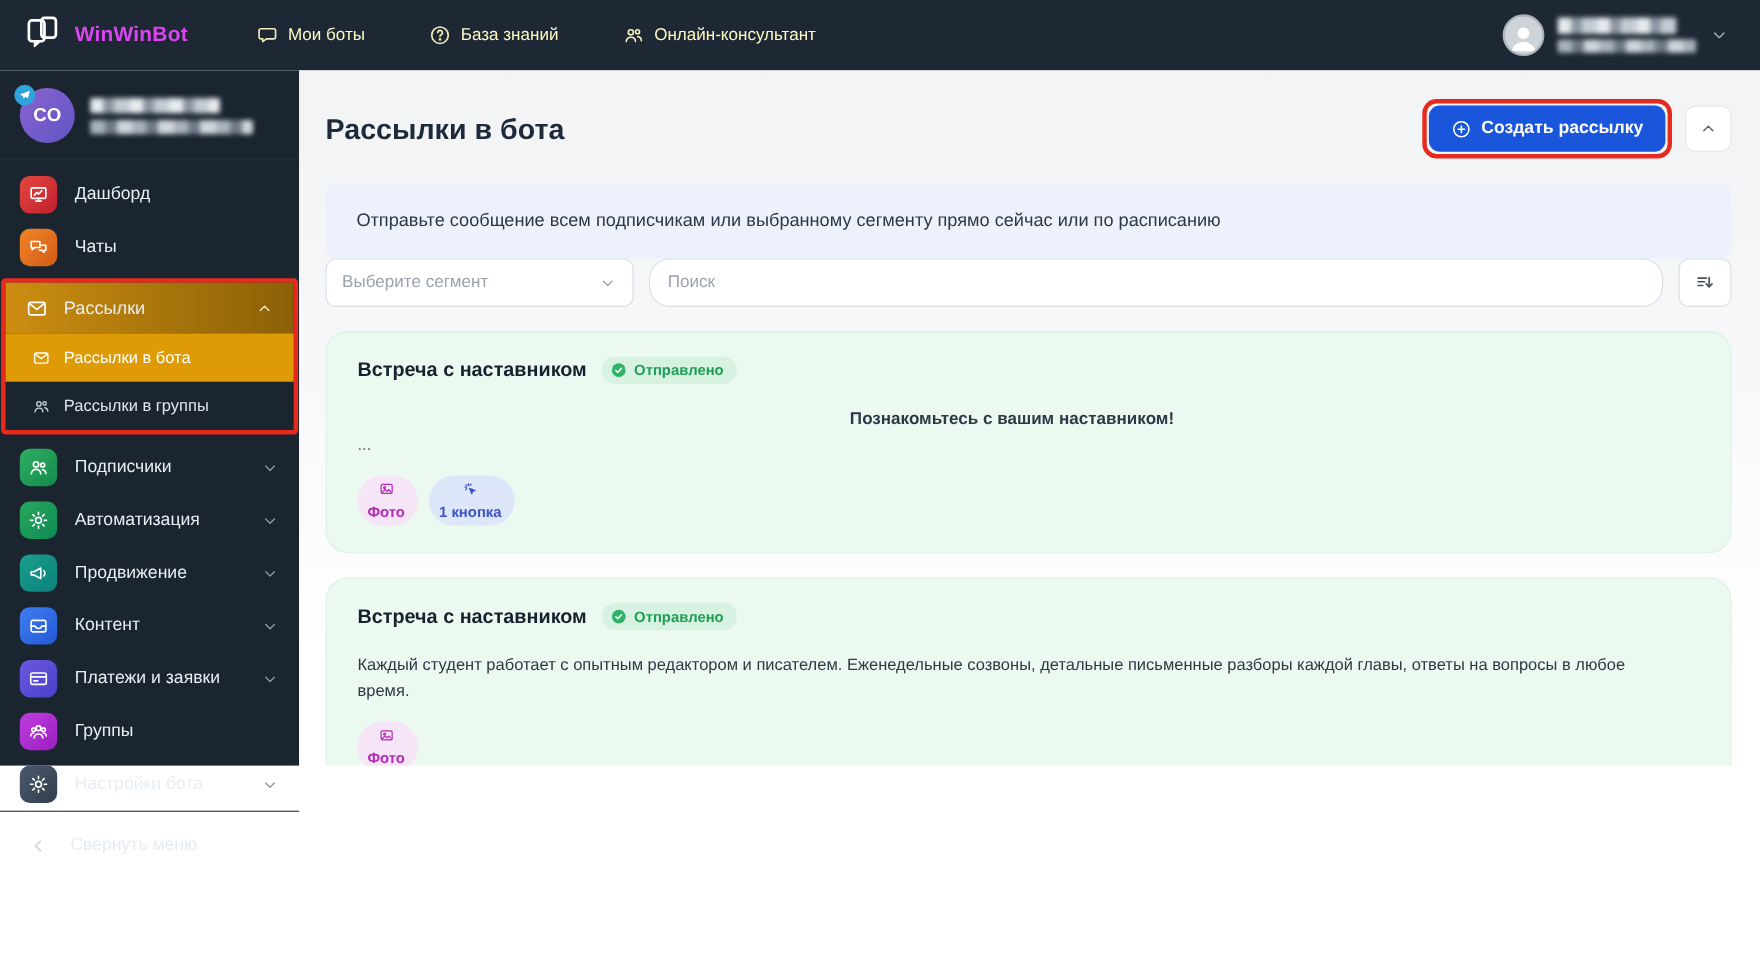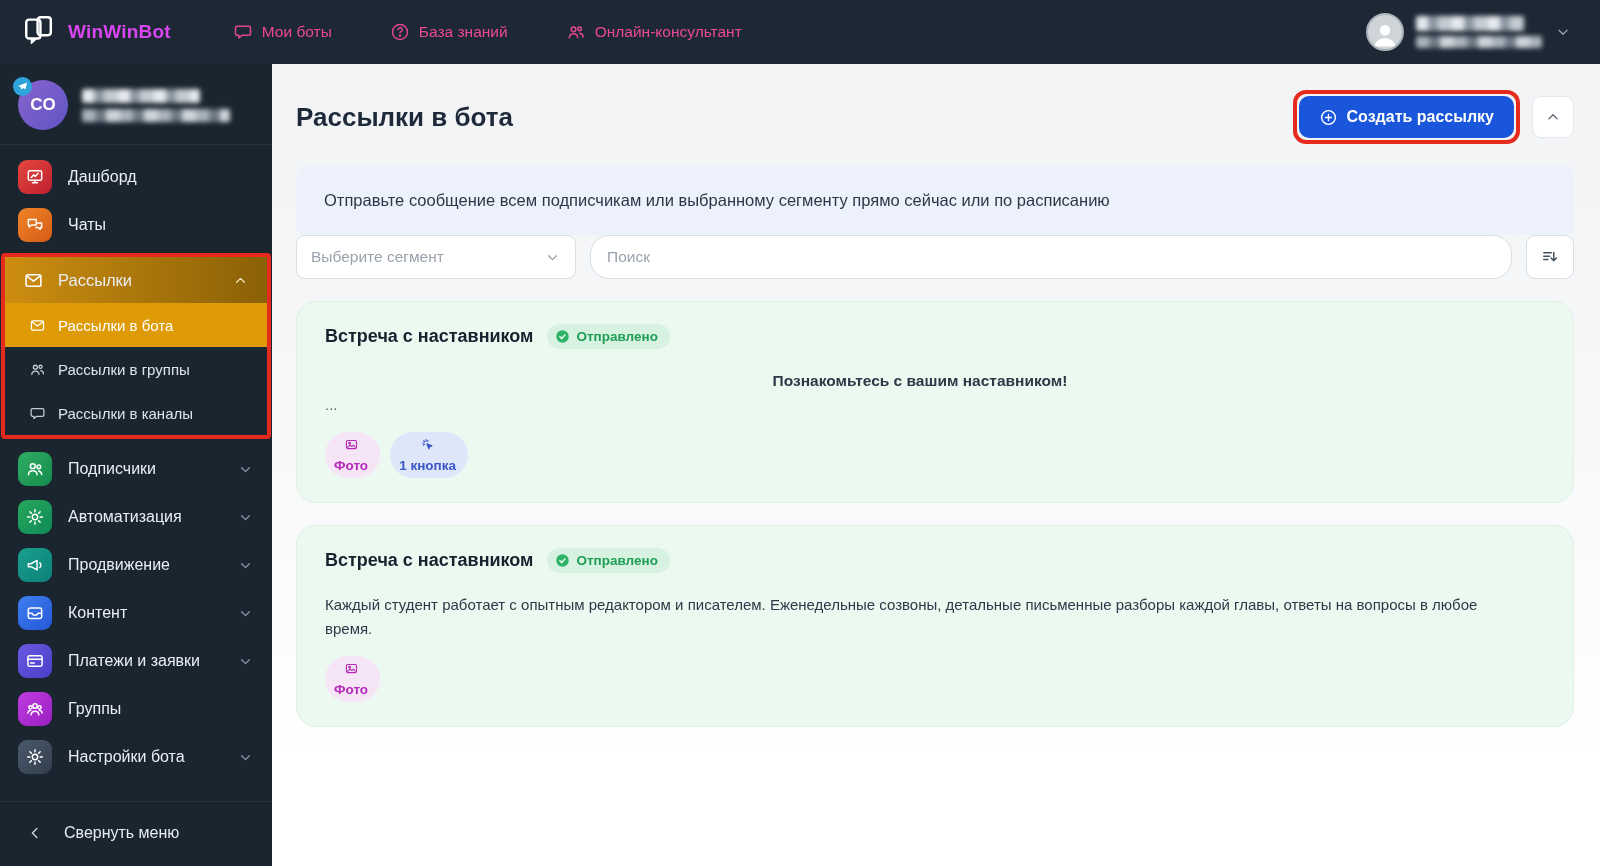--- a/index.html
+++ b/index.html
@@ -3,31 +3,31 @@
 <meta charset="utf-8">
 <style>
   * { margin:0; padding:0; box-sizing:border-box; }
   html,body { width:1600px; height:866px; overflow:hidden; }
   body { font-family:"Liberation Sans", sans-serif; background:#fff; color:#1f2b3a; }
 
   
   .navbar { height:64px; background:#1d2834; display:flex; align-items:center; padding:0 28px 0 22px; }
   .brand { display:flex; align-items:center; gap:12px; color:#d946ef; font-size:19px; font-weight:700; letter-spacing:.2px; }
   .nav-items { display:flex; align-items:center; margin-left:62px; gap:58px; }
-  .nav-item { display:flex; align-items:center; gap:9px; color:#ec4899; font-size:15.5px; cursor:pointer; }
+  .nav-item { display:flex; align-items:center; gap:9px; color:#fef9c3; font-size:15.5px; cursor:pointer; }
   .nav-item svg { opacity:.95; }
   .nav-right { margin-left:auto; display:flex; align-items:center; gap:12px; }
   .avatar-round { width:38px; height:38px; border-radius:50%; background:#cfd4d9; display:flex; align-items:flex-end; justify-content:center; overflow:hidden; border:2px solid #a9b1b9; }
   .redact { display:inline-block; border-radius:2px; filter:blur(2.5px);
             background:repeating-linear-gradient(90deg,#aab3bd 0 13px,#6f7a86 13px 24px,#cfd5db 24px 38px); }
   .redact.light { background:repeating-linear-gradient(90deg,#e6eaee 0 12px,#8d97a2 12px 22px,#c5ccd3 22px 36px); }
   .nav-name { display:flex; flex-direction:column; gap:5px; }
 
   
-  .app { display:flex; height:802px; }
+  .app { display:flex; height:632px; }
 
   
   .sidebar { width:272px; background:#1a2530; color:#e7ecf2; display:flex; flex-direction:column; flex-shrink:0; }
   .account { display:flex; align-items:center; gap:14px; padding:16px 18px 14px 18px; border-bottom:1px solid #28333f; }
   .account-avatar { position:relative; width:50px; height:50px; border-radius:50%; flex-shrink:0;
                     background:linear-gradient(135deg,#8a63cf,#5f55c4); display:flex; align-items:center; justify-content:center;
                     color:#fff; font-size:17px; font-weight:700; }
   .tg-badge { position:absolute; top:-3px; left:-5px; width:19px; height:19px; border-radius:50%;
               background:#2fa3dc; display:flex; align-items:center; justify-content:center; }
   .account-name { display:flex; flex-direction:column; gap:6px; }
@@ -218,28 +218,20 @@
           <span style="display: flex; color: rgb(195, 204, 214);">
             <svg width="17" height="17" viewBox="0 0 24 24" fill="none" stroke="currentColor" stroke-width="1.8" stroke-linecap="round" stroke-linejoin="round">
               <circle cx="9" cy="8.8" r="2.8"></circle>
               <path d="M4 19c0-3 2.2-4.8 5-4.8s5 1.8 5 4.8"></path>
               <circle cx="16.3" cy="8.2" r="2.2"></circle>
               <path d="M16.5 13.6c2.4.3 3.9 2 3.9 4.4"></path>
             </svg>
           </span>
           <span>Рассылки в группы</span>
         </div>
-        <div class="submenu-item">
-          <span style="display: flex; color: rgb(195, 204, 214);">
-            <svg width="17" height="17" viewBox="0 0 24 24" fill="none" stroke="currentColor" stroke-width="1.8" stroke-linecap="round" stroke-linejoin="round">
-              <path d="M5 5h14a2 2 0 0 1 2 2v7a2 2 0 0 1-2 2h-8l-4 3v-3H5a2 2 0 0 1-2-2V7a2 2 0 0 1 2-2z"></path>
-            </svg>
-          </span>
-          <span>Рассылки в каналы</span>
-        </div>
       </div>
 
     <nav class="menu" style="padding-top:2px" id="menu-bottom">
         <div class="menu-item">
           <span class="menu-icn" style="background: linear-gradient(135deg, rgb(47, 174, 99), rgb(20, 138, 76)); color: rgb(255, 255, 255);">
             <svg width="20" height="20" viewBox="0 0 24 24" fill="none" stroke="currentColor" stroke-width="1.8" stroke-linecap="round" stroke-linejoin="round">
               <circle cx="9.3" cy="8.6" r="2.9"></circle>
               <path d="M4.2 19c0-3 2.3-4.9 5.1-4.9s5.1 1.9 5.1 4.9"></path>
               <circle cx="16.6" cy="9.4" r="2.2"></circle>
               <path d="M16.3 14.4c2.3.4 3.7 2.1 3.7 4.3"></path>

